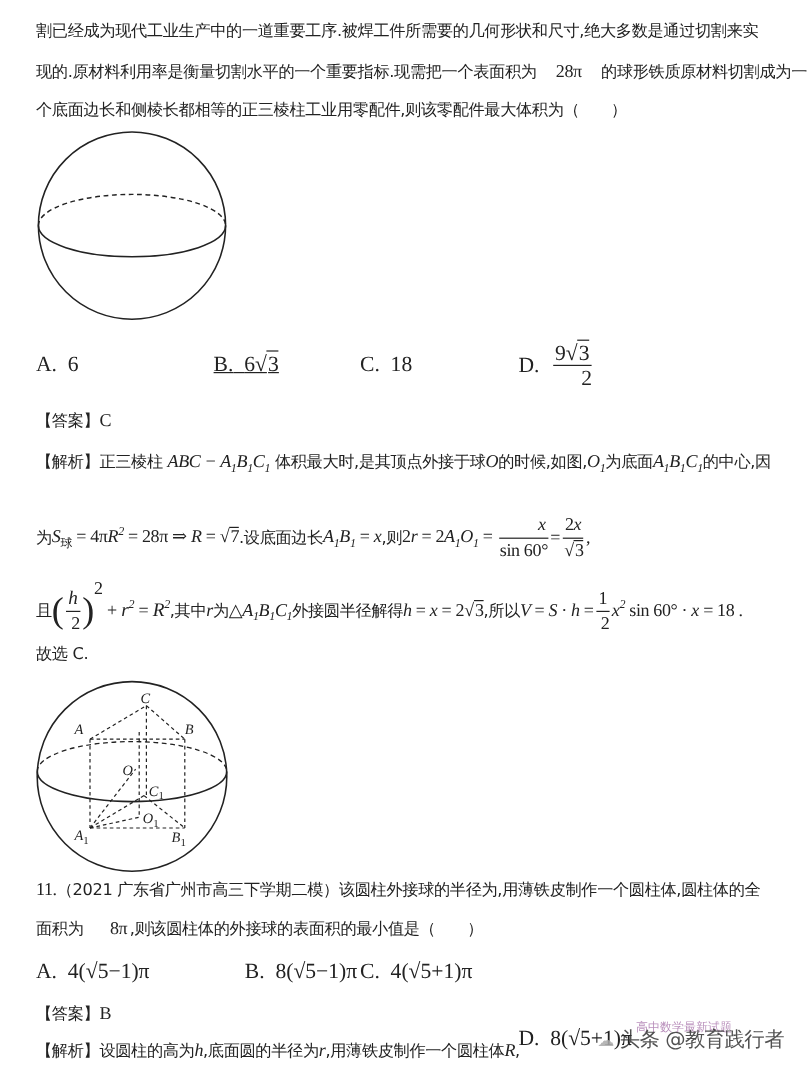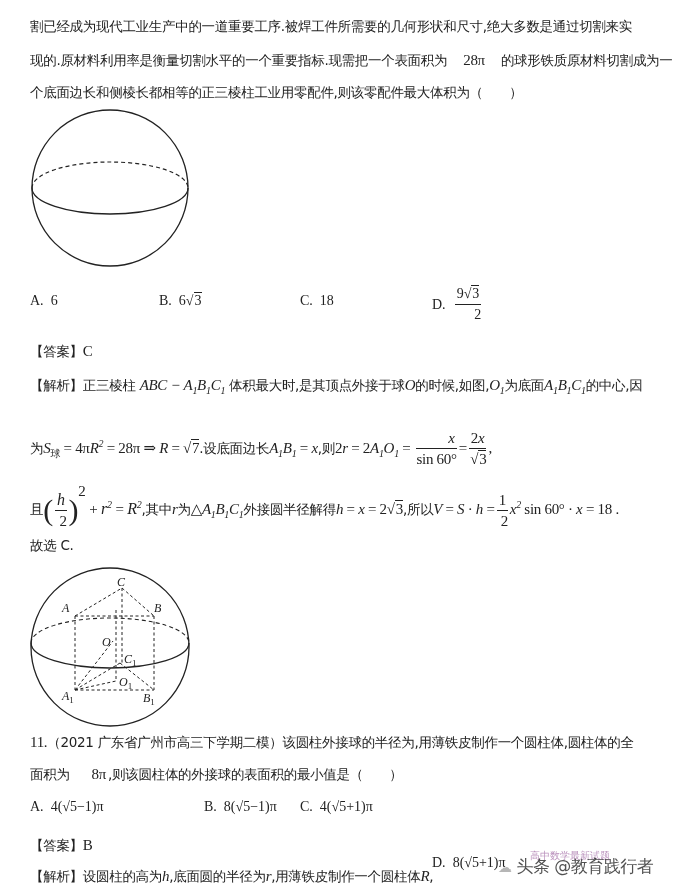--- a/index.html
+++ b/index.html
@@ -2,21 +2,21 @@
 <html><head>
 <meta charset="utf-8">
 <style>
   html, body { margin:0; padding:0; background:#ffffff; }
   body { width:675px; height:895px; position:relative; overflow:hidden;
          font-family:"DejaVu Serif","Liberation Serif",serif; color:#222; }
   .line { position:absolute; left:30px; font-size:14px; white-space:nowrap; line-height:18px; }
   .cn { font-family:"DejaVu Sans","Liberation Sans",sans-serif; font-size:13.5px; letter-spacing:-0.3px; }
   .math { font-family:"Liberation Serif","DejaVu Serif",serif; font-style:italic; font-size:15px; }
   .rm { font-family:"Liberation Serif","DejaVu Serif",serif; font-style:normal; font-size:15px; }
-  .opt { position:absolute; font-size:14px; font-family:"Liberation Serif",serif; white-space:nowrap; }
+  .opt { position:absolute; font-size:18px; font-family:"Liberation Serif",serif; white-space:nowrap; }
   .frac { display:inline-block; vertical-align:middle; text-align:right; margin:0 2px; }
   .frac .num { display:block; border-bottom:1px solid #222; padding:0 2px; line-height:20px; }
   .frac .den { display:block; line-height:20px; }
   .sqrt { border-top:1px solid #222; padding-left:1px; }
   sub, sup { font-size:10px; }
   svg { position:absolute; }
   .wm { position:absolute; left:498px; top:855px; font-family:"DejaVu Sans",sans-serif;
         font-size:17px; color:#333; opacity:0.85; letter-spacing:-0.5px; }
   .wm-faint { position:absolute; left:530px; top:849px; font-family:"DejaVu Sans",sans-serif;
         font-size:10px; color:#701a75; opacity:0.5; }
@@ -32,21 +32,21 @@
 
 <svg style="left:20px;top:100px;" width="190" height="180" viewBox="0 0 190 180">
   <circle cx="90" cy="88" r="78" fill="none" stroke="#222" stroke-width="1.3"></circle>
   <path d="M12,88 A78,26 0 0,1 168,88" fill="none" stroke="#222" stroke-width="1.2" stroke-dasharray="4,3"></path>
   <path d="M12,88 A78,26 0 0,0 168,88" fill="none" stroke="#222" stroke-width="1.3"></path>
 </svg>
 
 <div class="opt" style="left:30px;top:293px;">
   <span>A.</span>&nbsp;&nbsp;<span>6</span>
 </div>
-<div class="opt" style="left:159px;top:293px;">
+<div class="opt" style="left:178px;top:293px;text-decoration:underline;">
   <span>B.</span>&nbsp;&nbsp;<span>6</span>√<span class="sqrt">3</span>
 </div>
 <div class="opt" style="left:300px;top:293px;">
   <span>C.</span>&nbsp;&nbsp;<span>18</span>
 </div>
 <div class="opt" style="left:432px;top:284px;">
   <span style="vertical-align:middle;">D.</span>&nbsp;
   <span class="frac">
     <span class="num"><span>9</span>√<span class="sqrt">3</span></span>
     <span class="den">2</span>

